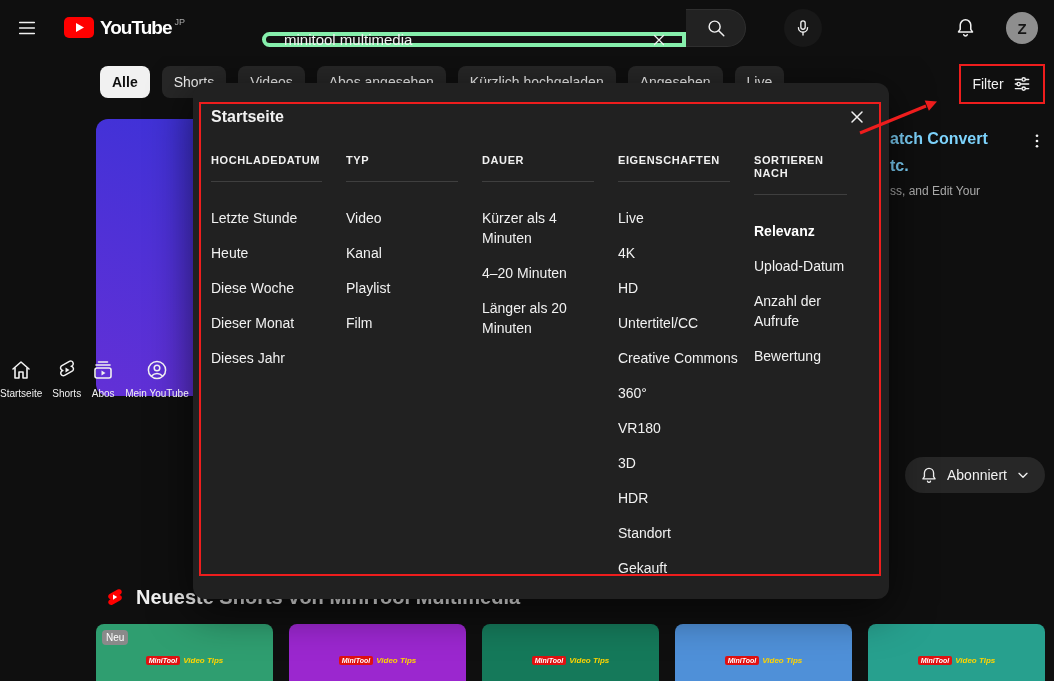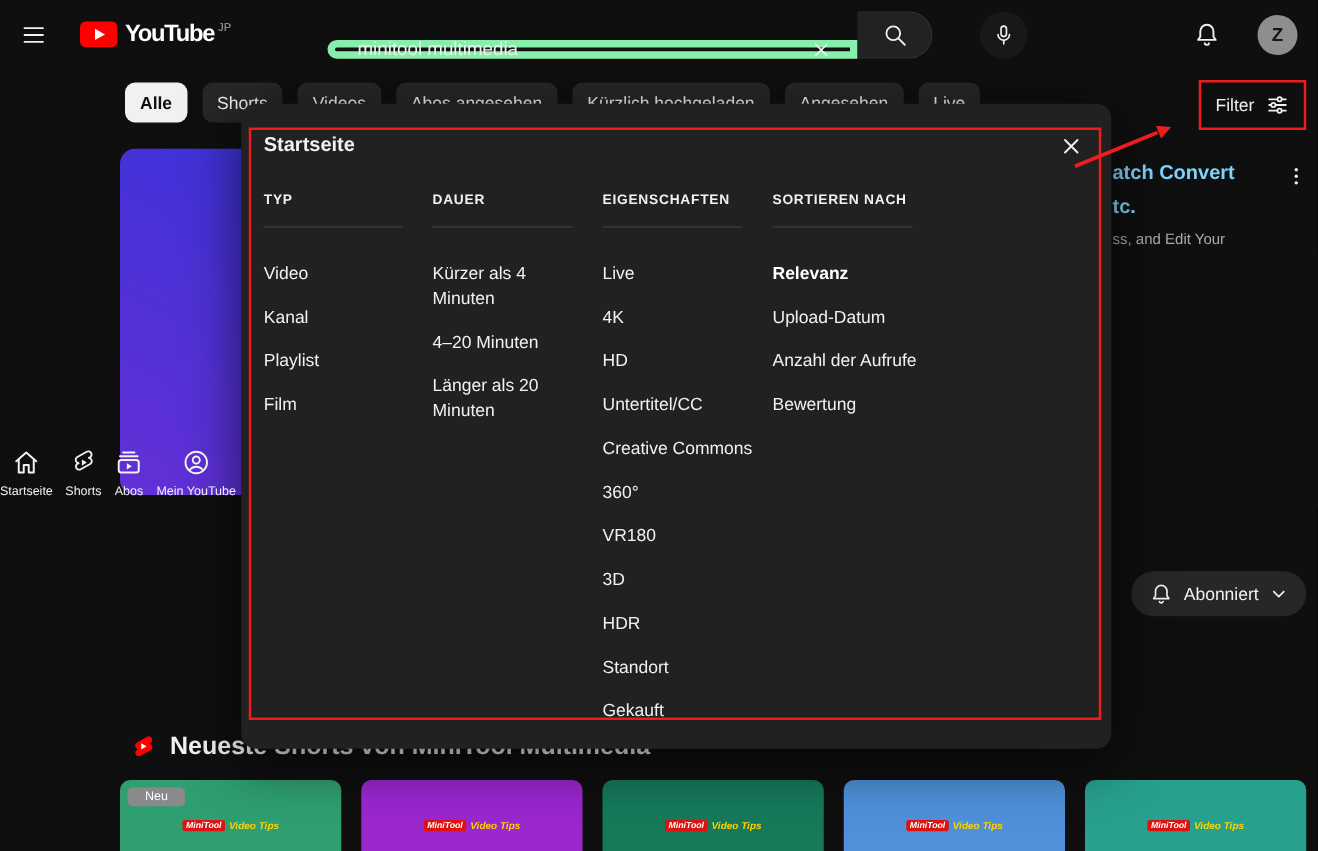--- a/index.html
+++ b/index.html
@@ -8,21 +8,21 @@
   [data-interactable="true"]{cursor:pointer;}
   svg{display:block;}
 
   
   .header{position:absolute;left:0;top:0;width:1054px;height:56px;background:var(--page_bg,#0f0f0f);z-index:20;}
   .menu-btn{position:absolute;left:16px;top:17px;background:none;border:none;padding:0;}
   .logo{position:absolute;left:64px;top:17px;display:flex;align-items:flex-start;}
   .logo-word{font-size:19px;font-weight:bold;letter-spacing:-1px;color:#fff;margin-left:6px;line-height:21px;}
   .logo-country{font-size:9px;color:#aaa;margin-left:3px;line-height:10px;}
   .search-wrap{position:absolute;left:262px;top:9px;display:flex;height:38px;}
-  .search-box{width:424px;background:#121212;border:6px solid #86efac;border-radius:20px 0 0 20px;
+  .search-box{width:424px;background:#121212;border:4px solid #86efac;border-radius:20px 0 0 20px;
               display:flex;align-items:center;padding:0 12px 0 16px;box-sizing:border-box;margin-top:23px;}
   .search-box input{flex:1;background:transparent;border:none;outline:none;color:#f1f1f1;font-size:15px;
                     font-family:"Liberation Sans",sans-serif;}
   .clear-btn{background:none;border:none;padding:2px;}
   .search-btn{width:60px;background:#222222;border:1px solid #2f2f2f;border-left:none;
               border-radius:0 20px 20px 0;display:flex;align-items:center;justify-content:center;}
   .mic-btn{position:absolute;left:784px;top:9px;width:38px;height:38px;border-radius:50%;background:#181818;
            border:none;display:flex;align-items:center;justify-content:center;}
   .create-btn{position:absolute;left:830px;top:10px;height:36px;border-radius:18px;background:#272727;border:none;
               display:flex;align-items:center;gap:7px;padding:0 15px;color:#f1f1f1;font-size:14px;
@@ -58,21 +58,21 @@
   .subscribed{position:absolute;left:905px;top:457px;height:36px;border-radius:18px;background:#272727;border:none;
               display:flex;align-items:center;gap:8px;padding:0 14px;color:#f1f1f1;font-size:14px;z-index:1;
               font-family:"Liberation Sans",sans-serif;}
 
   .shorts-head{position:absolute;left:104px;top:586px;display:flex;align-items:center;gap:10px;z-index:1;}
   .shorts-head h2{margin:0;font-size:20px;font-weight:bold;color:#f1f1f1;}
 
   .cards{position:absolute;left:96px;top:624px;display:flex;gap:16px;z-index:1;}
   .card{width:177px;height:60px;border-radius:8px 8px 0 0;position:relative;background:#444;}
   .badge{position:absolute;left:6px;top:6px;background:var(--badge_bg,#8a8a8a);color:#fff;font-size:10px;
-         padding:2px 14px;border-radius:4px;}
+         padding:2px 4px;border-radius:4px;}
   .banner{position:absolute;left:0;right:0;top:32px;display:flex;justify-content:center;align-items:center;gap:3px;}
   .brand-red{background:var(--brand_red,#e01111);color:#fff;font-style:italic;font-weight:bold;font-size:7px;
              padding:1px 3px;border-radius:2px;}
   .brand-yellow{color:var(--brand_yellow,#ffd400);font-style:italic;font-weight:bold;font-size:8px;}
 
   
   .dialog{position:absolute;left:193px;top:83px;width:696px;height:516px;background:var(--dialog_bg,#212121);
           border-radius:12px;box-shadow:0 10px 44px rgba(0,0,0,.6);z-index:10;box-sizing:border-box;}
   .dialog-red{position:absolute;left:6px;top:19px;width:678px;height:470px;border:2px solid var(--annotation,#e11);
               pointer-events:none;}
@@ -196,20 +196,32 @@
   <div class="dialog" data-interactable="false">
     <div class="dialog-inner" data-interactable="false">
       <div class="dialog-title" data-interactable="false">Startseite</div>
       <button class="close-btn" data-interactable="true">
         <svg data-interactable="false" width="20" height="20" viewBox="0 0 24 24" fill="none" stroke="#f1f1f1" stroke-width="1.8" stroke-linecap="round">
           <path d="M6 6l12 12M18 6 6 18"></path>
         </svg>
       </button>
       <div class="columns" data-interactable="false">
         <div class="col" data-interactable="false">
+          <div class="col-header" data-interactable="false">HOCHLADEDATUM</div>
+          <hr class="col-divider" data-interactable="false">
+          <ul class="col-list" data-interactable="false">
+
+          <li class="opt" data-interactable="true">Letzte Stunde</li>
+              <li class="opt" data-interactable="true">Heute</li>
+              <li class="opt" data-interactable="true">Diese Woche</li>
+              <li class="opt" data-interactable="true">Dieser Monat</li>
+              <li class="opt" data-interactable="true">Dieses Jahr</li>
+            </ul>
+        </div>
+        <div class="col" data-interactable="false">
           <div class="col-header" data-interactable="false">TYP</div>
           <hr class="col-divider" data-interactable="false">
           <ul class="col-list" data-interactable="false">
 
           <li class="opt" data-interactable="true">Video</li>
               <li class="opt" data-interactable="true">Kanal</li>
               <li class="opt" data-interactable="true">Playlist</li>
               <li class="opt" data-interactable="true">Film</li>
             </ul>
         </div>

